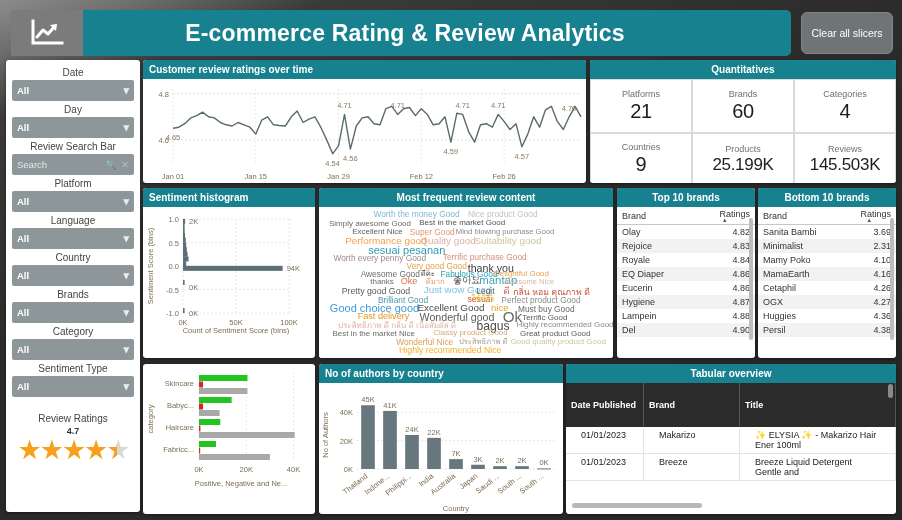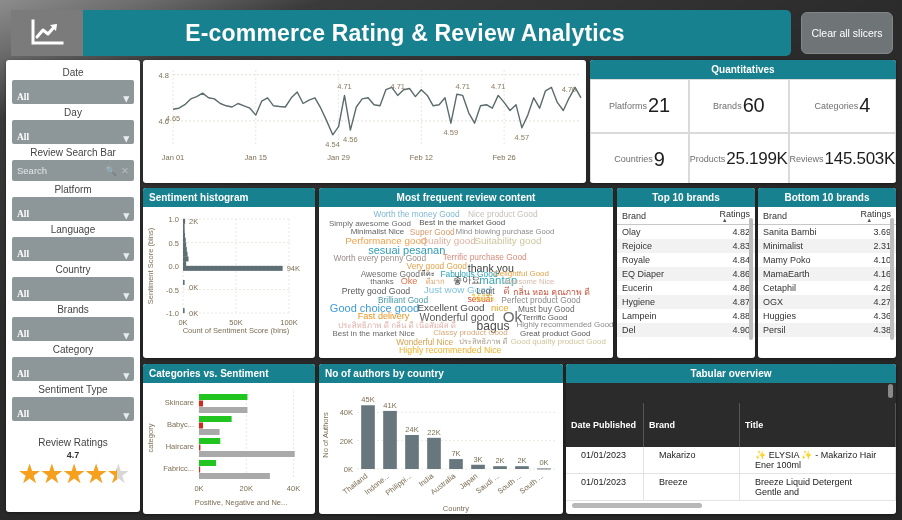--- a/index.html
+++ b/index.html
@@ -26,22 +26,22 @@
      background:#6f7577; color:#fff; font-size:10.5px; border-radius:6px;
      display:flex; align-items:center; justify-content:center; cursor:pointer;
      border:1px solid #80868a; }
 
   
   #side { position:absolute; left:6px; top:60px; width:134px; height:452px;
           background:#fff; border-radius:3px; padding:4px 6px 0 6px;
           box-shadow:0 1px 3px rgba(0,0,0,.45); }
   .slabel { text-align:center; font-size:10px; color:#444; padding:3px 0 2px; }
   .sbox { height:21px; background:#8d9799; border-radius:2px; display:flex;
-          padding:12px 5px; color:#fff; font-size:9.5px;
-          font-weight:bold; cursor:pointer;font-family:Liberation Serif, serif; }
+          align-items:center; padding:0 5px; color:#fff; font-size:9.5px;
+          font-weight:bold; cursor:pointer; }
   .sbox .cv { flex:1; }
   .chev { font-size:11px; color:#e8eced; }
   .searchbox { height:21px; background:#8d9799; border-radius:2px; display:flex;
           align-items:center; padding:0 5px; color:#e2e7e8; font-size:9.5px; }
   .searchbox .sv { flex:1; }
   .ricon { opacity:.45; margin-left:4px; }
   #rating { text-align:center; padding-top:13px; }
   #ratingval { font-size:9px; font-weight:bold; color:#333; }
   #stars { font-size:27px; color:#f6a01e; letter-spacing:-2px; line-height:28px; }
   #stars .half { background:linear-gradient(90deg,#f6a01e 50%,#d8d8d8 50%);
@@ -49,21 +49,21 @@
 
   
   #lineP { left:143px; top:60px; width:443px; height:123px; }
   .axlab { font-size:7.5px; fill:#8b7a5f; }
   .axtick { font-size:7.5px; fill:#7d6e55; }
 
   
   #quant { left:590px; top:60px; width:306px; height:123px; }
   #qgrid { display:grid; grid-template-columns:1fr 1fr 1fr; grid-template-rows:1fr 1fr;
            height:107px; }
-  .qcell { border:1px solid #dadada; display:flex; flex-direction:row;
+  .qcell { border:1px solid #dadada; display:flex; flex-direction:column;
            align-items:center; justify-content:center; gap:1px; }
   .qcell .k { font-size:9px; color:#6f6f6f; }
   .qcell .v { font-size:20px; color:#1d1d1d; font-weight:500; letter-spacing:-.3px; }
   .qcell .v.sm { font-size:17px; }
 
   
   #hist { left:143px; top:188px; width:172px; height:170px; }
   
   #cloud { left:319px; top:188px; width:294px; height:170px; }
   #cloudbody { position:relative; width:294px; height:152px; background:#fff; }
@@ -85,21 +85,21 @@
      background:#bdbdbd; border-radius:2px; }
 
   
   #cats { left:143px; top:364px; width:172px; height:150px; }
   
   #auth { left:319px; top:364px; width:244px; height:150px; }
   
   #tab { left:566px; top:364px; width:330px; height:150px; }
   #tabhead { display:flex; background:#2b2b2b; color:#fff; font-size:9px;
      font-weight:bold; }
-  #tabhead div { padding:17px 5px; border-right:1px solid #555;margin-top:20px; }
+  #tabhead div { padding:17px 5px; border-right:1px solid #555; }
   .tcol1 { width:78px; flex:none; }
   .tcol2 { width:96px; flex:none; }
   .tcol3 { flex:1; }
   .trow { display:flex; font-size:9px; border-bottom:1px solid #e3e3e3; }
   .trow div { padding:3px 15px; border-right:1px solid #e3e3e3; color:#222; }
   #tabscroll { position:absolute; left:6px; bottom:6px; width:130px; height:5px;
      background:#b8b8b8; border-radius:3px; }
   #tabvscroll { position:absolute; right:3px; top:20px; width:5px; height:14px;
      background:#8a8a8a; border-radius:3px; }
 </style>
@@ -186,20 +186,21 @@
   <div id="rating">
     <div class="slabel">Review Ratings</div>
     <div id="ratingval">4.7</div>
     <div id="stars">
       <span>★</span><span>★</span><span>★</span><span>★</span><span class="half">★</span>
     </div>
   </div>
 </div>
 
 <div class="panel" id="lineP">
+  <div class="ph">Customer review ratings over time</div>
   <svg id="lineSvg" width="443" height="108">
       <line x1="30" x2="438" y1="60.8750000000001" y2="60.8750000000001" stroke="#e5e0d8" stroke-width="1" stroke-dasharray="2 2"></line>
       <text x="26" y="63.8750000000001" text-anchor="end" class="axtick">4.6</text>
       <line x1="30" x2="438" y1="14.6250000000001" y2="14.6250000000001" stroke="#e5e0d8" stroke-width="1" stroke-dasharray="2 2"></line>
       <text x="26" y="17.6250000000001" text-anchor="end" class="axtick">4.8</text>
       <line x1="30" x2="30" y1="10" y2="84" stroke="#ece8e0" stroke-width="1" stroke-dasharray="2 2"></line>
       <text x="30" y="100" text-anchor="middle" class="axtick">Jan 01</text>
       <line x1="112.78260869565217" x2="112.78260869565217" y1="10" y2="84" stroke="#ece8e0" stroke-width="1" stroke-dasharray="2 2"></line>
       <text x="112.78260869565217" y="100" text-anchor="middle" class="axtick">Jan 15</text>
       <line x1="195.56521739130434" x2="195.56521739130434" y1="10" y2="84" stroke="#ece8e0" stroke-width="1" stroke-dasharray="2 2"></line>
@@ -293,21 +294,21 @@
     </svg>
 </div>
 
 <div class="panel" id="cloud">
   <div class="ph center">Most frequent review content</div>
   <div id="cloudbody">
       <span style="left: 97.5px; top: 7.35484px; font-size: 8.36px; color: rgb(127, 184, 214);">Worth the money Good</span>
       <span style="left: 183.75px; top: 7.35484px; font-size: 8.36px; color: rgb(199, 192, 184);">Nice product Good</span>
       <span style="left: 51px; top: 16.5484px; font-size: 7.98px; color: rgb(106, 106, 106);">Simply awesome Good</span>
       <span style="left: 143.25px; top: 15.9355px; font-size: 7.98px; color: rgb(85, 85, 85);">Best in the market Good</span>
-      <span style="left: 58.5px; top: 25.129px; font-size: 7.98px; color: rgb(95, 95, 95);">Minimalist Nice</span>
+      <span style="left: 58.5px; top: 25.129px; font-size: 7.98px; color: rgb(95, 95, 95);">Excellent Nice</span>
       <span style="left: 113.25px; top: 24.5161px; font-size: 8.36px; color: rgb(217, 154, 108);">Super Good</span>
       <span style="left: 186px; top: 25.129px; font-size: 7.6px; color: rgb(138, 138, 138);">Mind blowing purchase Good</span>
       <span style="left: 66.75px; top: 33.7097px; font-size: 9.88px; color: rgb(243, 160, 74);">Performance good</span>
       <span style="left: 129px; top: 33.7097px; font-size: 9.88px; color: rgb(224, 176, 160);">Quality good</span>
       <span style="left: 189px; top: 33.7097px; font-size: 9.88px; color: rgb(207, 197, 154);">Suitability good</span>
       <span style="left: 87.75px; top: 42.9032px; font-size: 11px; color: rgb(46, 155, 181);">sesuai pesanan</span>
       <span style="left: 60.75px; top: 51.4839px; font-size: 8.36px; color: rgb(157, 139, 139);">Worth every penny Good</span>
       <span style="left: 165.75px; top: 50.2581px; font-size: 8.36px; color: rgb(217, 139, 122);">Terrific purchase Good</span>
       <span style="left: 117.75px; top: 58.8387px; font-size: 8.36px; color: rgb(228, 162, 74);">Very good Good</span>
       <span style="left: 171.75px; top: 60.6774px; font-size: 10.64px; color: rgb(60, 60, 60);">thank you</span>
@@ -445,21 +446,20 @@
         <tr>
           <td>Persil</td>
           <td class="r">4.38</td>
         </tr>
       </tbody>
   </table>
   <div class="vscroll"></div>
 </div>
 
 <div class="panel" id="cats">
-  <div class="ph">Categories vs. Sentiment</div>
   <svg id="catsSvg" width="172" height="134">
       <line x1="56" x2="56" y1="8" y2="96" stroke="#ece8e0" stroke-width="1" stroke-dasharray="2 2"></line>
       <text x="56" y="108" text-anchor="middle" class="axtick">0K</text>
       <line x1="103.27272727272728" x2="103.27272727272728" y1="8" y2="96" stroke="#ece8e0" stroke-width="1" stroke-dasharray="2 2"></line>
       <text x="103.27272727272728" y="108" text-anchor="middle" class="axtick">20K</text>
       <line x1="150.54545454545456" x2="150.54545454545456" y1="8" y2="96" stroke="#ece8e0" stroke-width="1" stroke-dasharray="2 2"></line>
       <text x="150.54545454545456" y="108" text-anchor="middle" class="axtick">40K</text>
       <rect x="56" y="11" width="48.45454545454545" height="6" fill="#22c41f"></rect>
       <rect x="56" y="17.5" width="4.018181818181816" height="6" fill="#cf2a20"></rect>
       <rect x="56" y="24" width="48.45454545454545" height="6" fill="#a9a9a9"></rect>

